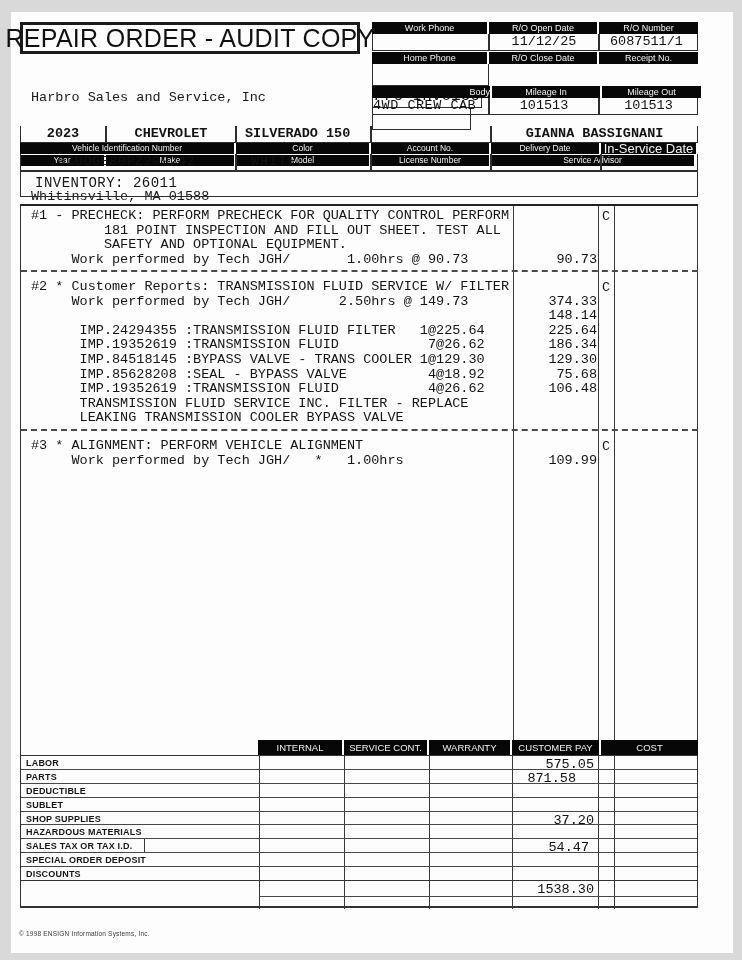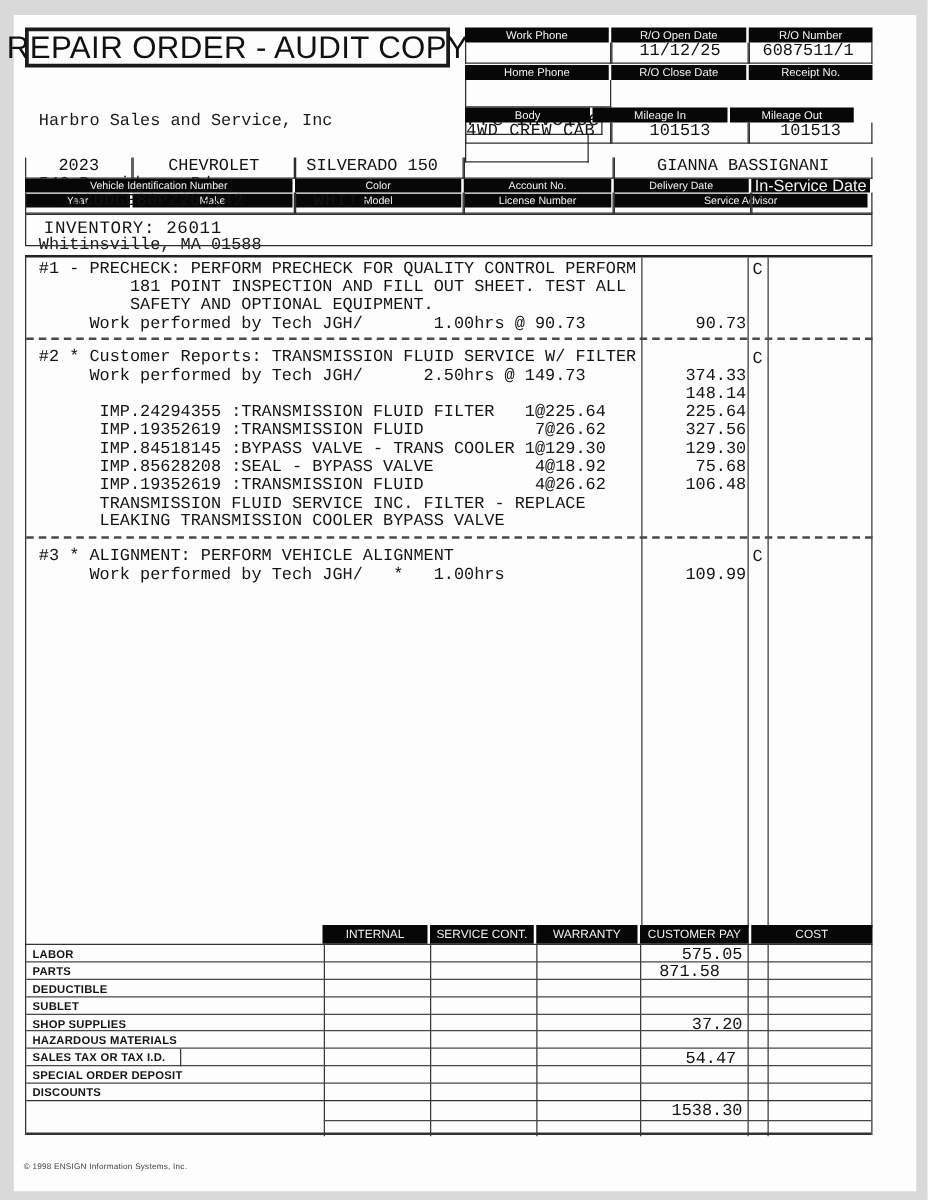--- a/index.html
+++ b/index.html
@@ -93,38 +93,38 @@
     <div class="bar-cell" style="width:108px;height:12px;line-height:12px;">R/O Close Date</div>
     <div class="bar-cell" style="width:99px;height:12px;line-height:12px;">Receipt No.</div>
   </div>
   <div class="row" style="left:372px; top:64px;flex-direction:column;">
     <div class="val-cell" style="width:117px;height:22px;line-height:21px;"></div>
     <div class="val-cell c" style="width:110px;height:22px;line-height:21px;font-size:16px;">Pre-Invoice</div>
     <div class="val-cell" style="width:99px;height:22px;line-height:21px;"></div>
   </div>
 
   <div class="row gap2" style="left:372px; top:86px;">
-    <div class="bar-cell" style="width:100px;height:12px;line-height:12px;">Body</div>
+    <div class="bar-cell" style="width:118px;height:12px;line-height:12px;text-align:right;">Body</div>
     <div class="bar-cell" style="width:108px;height:12px;line-height:12px;">Mileage In</div>
     <div class="bar-cell" style="width:99px;height:12px;line-height:12px;">Mileage Out</div>
   </div>
   <div class="row" style="left:372px; top:98px;">
     <div class="val-cell" style="width:117px;height:17px;line-height:15px;letter-spacing:0.5px;">4WD CREW CAB</div>
     <div class="val-cell c" style="width:110px;height:17px;line-height:15px;">101513</div>
     <div class="val-cell c" style="width:99px;height:17px;line-height:15px;">101513</div>
   </div>
 
   <div class="row gap2" style="left:20px; top:115px;margin-top:40px;">
     <div class="bar-cell" style="width:84px;height:11px;line-height:11px;font-size:8.5px;">Year</div>
     <div class="bar-cell" style="width:128px;height:11px;line-height:11px;font-size:8.5px;">Make</div>
     <div class="bar-cell" style="width:133px;height:11px;line-height:11px;font-size:8.5px;">Model</div>
     <div class="bar-cell" style="width:118px;height:11px;line-height:11px;font-size:8.5px;">License Number</div>
     <div class="bar-cell" style="width:203px;height:11px;line-height:11px;font-size:8.5px;">Service Advisor</div>
   </div>
-  <div class="row" style="left:20px; top:126px;">
+  <div class="row" style="left:20px; top:126px;font-weight:bold;">
     <div class="val-cell c" style="width:86px;height:17px;line-height:15px;">2023</div>
     <div class="val-cell c" style="width:130px;height:17px;line-height:15px;">CHEVROLET</div>
     <div class="val-cell" style="width:135px;height:17px;line-height:15px;padding-left:8px;">SILVERADO 150</div>
     <div class="val-cell" style="width:120px;height:17px;line-height:15px;"></div>
     <div class="val-cell c" style="width:207px;height:17px;line-height:15px;">GIANNA BASSIGNANI</div>
   </div>
 
   <div class="row gap2" style="left:20px; top:143px;">
     <div class="bar-cell" style="width:214px;height:11px;line-height:11px;font-size:8.5px;">Vehicle Identification Number</div>
     <div class="bar-cell" style="width:133px;height:11px;line-height:11px;font-size:8.5px;">Color</div>
@@ -156,21 +156,21 @@
       <div class="iline"><span class="txt">     Work performed by Tech JGH/       1.00hrs @ 90.73</span><span class="amt">90.73</span></div>
     </div>
     <div class="dashed" style="top:64px;"></div>
 
     <div class="iblock" style="top:74px;">
       <span class="iflag">C</span>
       <div class="iline"><span class="txt">#2 * Customer Reports: TRANSMISSION FLUID SERVICE W/ FILTER</span></div>
       <div class="iline"><span class="txt">     Work performed by Tech JGH/      2.50hrs @ 149.73</span><span class="amt">374.33</span></div>
       <div class="iline"><span class="amt">148.14</span></div>
       <div class="iline"><span class="txt">      IMP.24294355 :TRANSMISSION FLUID FILTER   1@225.64</span><span class="amt">225.64</span></div>
-      <div class="iline"><span class="txt">      IMP.19352619 :TRANSMISSION FLUID           7@26.62</span><span class="amt">327.56</span></div>
+      <div class="iline"><span class="txt">      IMP.19352619 :TRANSMISSION FLUID           7@26.62</span><span class="amt">186.34</span></div>
       <div class="iline"><span class="txt">      IMP.84518145 :BYPASS VALVE - TRANS COOLER 1@129.30</span><span class="amt">129.30</span></div>
       <div class="iline"><span class="txt">      IMP.85628208 :SEAL - BYPASS VALVE          4@18.92</span><span class="amt">75.68</span></div>
       <div class="iline"><span class="txt">      IMP.19352619 :TRANSMISSION FLUID           4@26.62</span><span class="amt">106.48</span></div>
       <div class="iline"><span class="txt">      TRANSMISSION FLUID SERVICE INC. FILTER - REPLACE</span></div>
       <div class="iline"><span class="txt">      LEAKING TRANSMISSION COOLER BYPASS VALVE</span></div>
     </div>
     <div class="dashed" style="top:223px;"></div>
 
     <div class="iblock" style="top:233px;">
       <span class="iflag">C</span>

